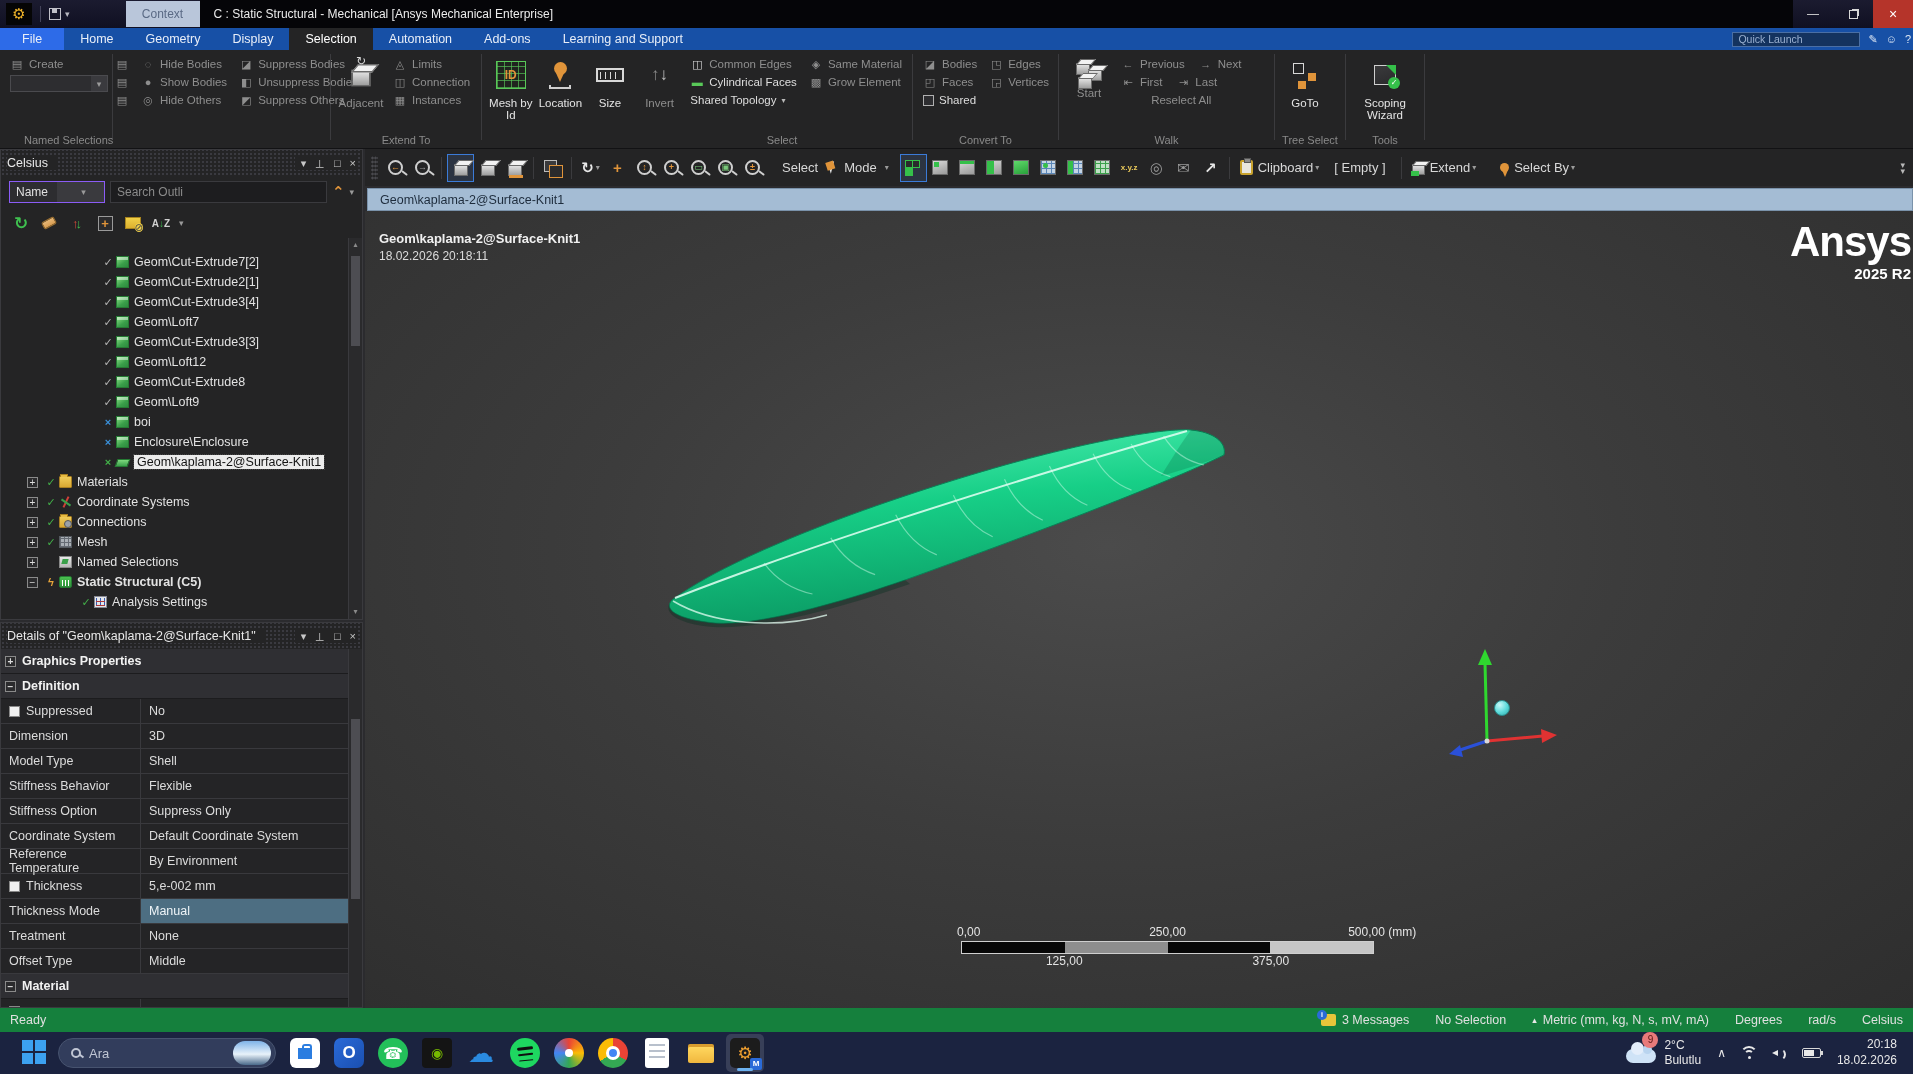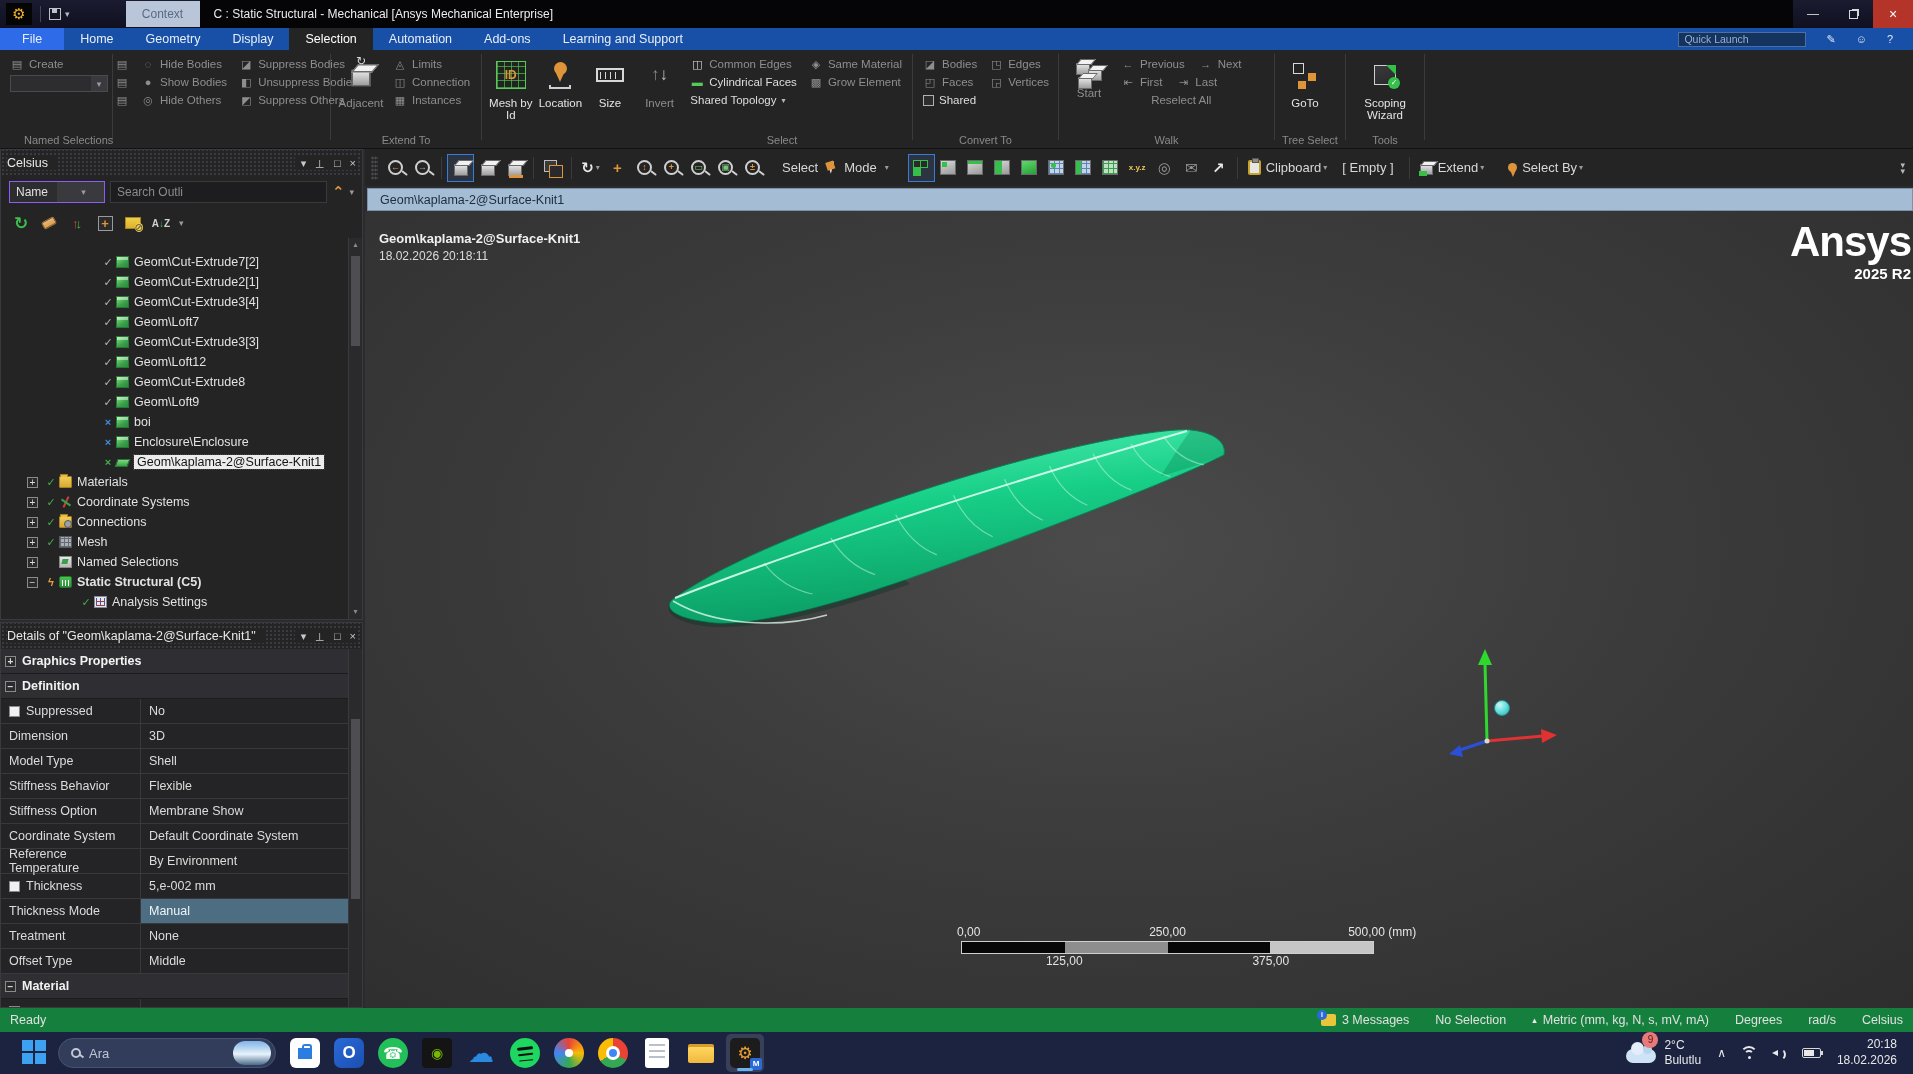--- a/index.html
+++ b/index.html
@@ -21,21 +21,21 @@
   .winbtn{width:40px;height:28px;display:flex;align-items:center;justify-content:center;color:#d8d8d8;font-size:12px;}
   .winbtn.close{background:#b5342a;color:#fff;font-size:14px;}
   .restore-box{width:9px;height:9px;border:1px solid #d8d8d8;box-shadow:2px -2px 0 -1px #d8d8d8;}
 
   
   .menubar{position:absolute;left:0;top:28px;width:1913px;height:22px;background:#1750a6;display:flex;align-items:stretch;color:#e8eef8;font-size:12.5px;}
   .menu-tabs{display:flex;}
   .mtab{padding:0 16px;display:flex;align-items:center;}
   .mtab.file{background:#2d6be8;padding:8px 22px;}
   .mtab.active{background:#242425;color:#fff;}
-  .ql-wrap{margin-left:auto;display:flex;align-items:center;gap:20px;padding-right:20px;}
+  .ql-wrap{margin-left:auto;display:flex;align-items:center;gap:8px;padding-right:2px;}
   .ql-input{width:128px;height:15px;background:#14335f;border:1px solid #4a6fa5;color:#c8d4ea;font-size:10.5px;padding:0 5px;}
   .ql-input::placeholder{color:#9ab0d0;}
   .mb-ic{font-size:11px;color:#dce6f4;}
 
   
   .ribbon{position:absolute;left:0;top:50px;width:1913px;height:99px;background:#242425;border-bottom:1px solid #121214;
     display:flex;color:#8e8e8e;font-size:11.5px;}
   .rgroup{position:relative;height:100%;display:flex;align-items:flex-start;padding:0 4px;}
   .glabel{position:absolute;bottom:2px;left:0;right:0;text-align:center;color:#8a8a8a;font-size:11px;}
   .rsep{width:1px;height:86px;background:#3b3b3e;margin-top:4px;flex:none;}
@@ -590,21 +590,21 @@
           <b style="color: rgb(224, 148, 58);">±</b>
         </span>
       </span>
     </span>
   <span class="tlabel-txt" style="margin-left:16px">Select</span>
   <span class="tbtn">
     <span class="cursor-ic"></span>
     <span class="tlabel-txt">Mode</span>
       <span class="tcaret">▾</span>
   </span>
-  <span id="tb-filter" style="display:flex;align-items:flex-end;margin-left:16px">
+  <span id="tb-filter" style="display:flex;align-items:flex-end;margin-left:8px">
       <span class="tbtn active">
         <span class="fbox"></span>
       </span>
       <span class="tbtn">
         <span class="fcube fc-vertex"></span>
       </span>
       <span class="tbtn">
         <span class="fcube fc-edge"></span>
       </span>
       <span class="tbtn">
@@ -842,21 +842,21 @@
       <div class="d-row">
         <div class="d-label">
           <span>Stiffness Behavior</span>
         </div>
         <div class="d-value">Flexible</div>
       </div>
       <div class="d-row">
         <div class="d-label">
           <span>Stiffness Option</span>
         </div>
-        <div class="d-value">Membrane Show</div>
+        <div class="d-value">Suppress Only</div>
       </div>
       <div class="d-row">
         <div class="d-label">
           <span>Coordinate System</span>
         </div>
         <div class="d-value">Default Coordinate System</div>
       </div>
       <div class="d-row">
         <div class="d-label">
           <span>Reference Temperature</span>

